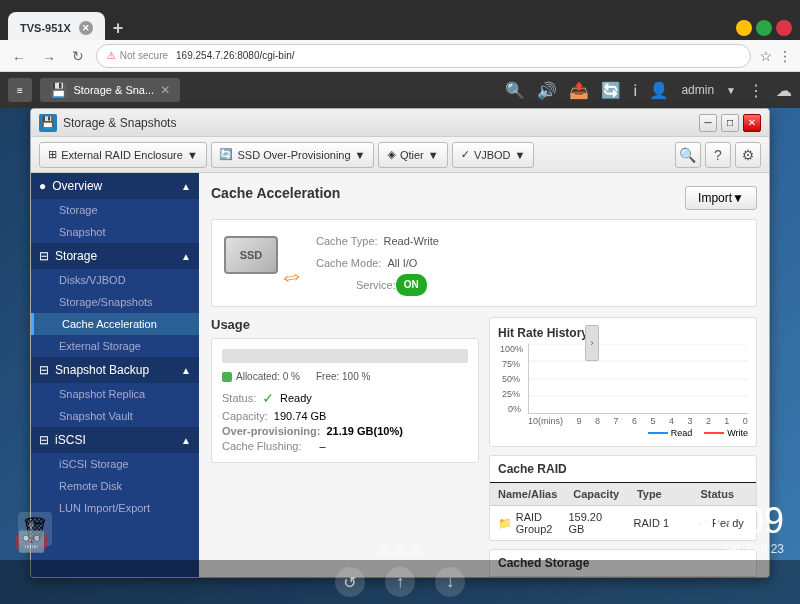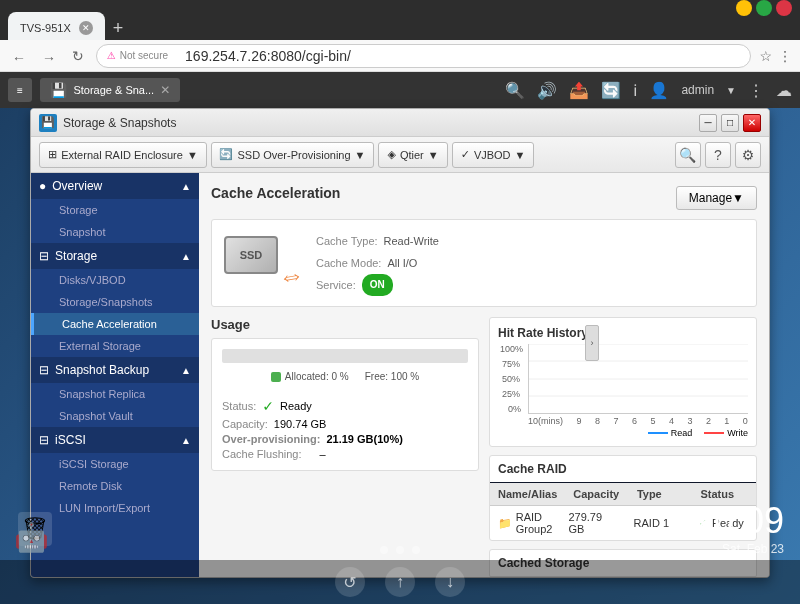--- a/index.html
+++ b/index.html
@@ -2,21 +2,21 @@
 <html><head>
   <meta charset="utf-8">
   <style>
     * { box-sizing: border-box; margin: 0; padding: 0; }
     body { font-family: Arial, sans-serif; font-size: 12px; background: #1a3a5c; width: 800px; height: 604px; overflow: hidden; position: relative; }
 
     
     .desktop { width: 800px; height: 604px; background: linear-gradient(135deg, #1a3a5c 0%, #2a5a8c 50%, #3a7ab0 100%); position: relative; }
 
     
-    .taskbar-top { height: 56px; background: #2d2d2d; display: flex; width: 100%; position: absolute; top: 0; }
+    .taskbar-top { height: 56px; background: #2d2d2d; display: flex; align-items: center; width: 100%; position: absolute; top: 0; font-weight: bold; }
     .browser-tab { background: #f1f3f4; border-radius: 8px 8px 0 0; padding: 0 12px; height: 32px; display: flex; align-items: center; gap: 8px; margin-left: 4px; font-size: 12px; color: #333; }
     .browser-tab .close-btn { width: 14px; height: 14px; border-radius: 50%; background: #999; display: flex; align-items: center; justify-content: center; font-size: 9px; color: white; cursor: pointer; }
     .new-tab-btn { color: #ccc; font-size: 18px; margin-left: 4px; cursor: pointer; padding: 4px; }
     .browser-controls { display: flex; align-items: center; gap: 4px; position: absolute; right: 8px; }
     .win-btn { width: 16px; height: 16px; border-radius: 50%; cursor: pointer; }
     .win-min { background: #ffc107; }
     .win-max { background: #28a745; }
     .win-close { background: #dc3545; }
 
     
@@ -105,21 +105,21 @@
     </div>
   </div>
 
   <div class="browser-chrome">
     <span class="nav-btn">←</span>
     <span class="nav-btn">→</span>
     <span class="nav-btn">↻</span>
     <div class="address-bar">
       <span class="lock-icon">⚠</span>
       <span style="font-size:10px;color:#888;">Not secure</span>
-      <span style="font-size:14px;color:#333;margin-left:13px;">169.254.7.26:8080/cgi-bin/</span>
+      <span style="font-size:10px;color:#333;margin-left:4px;">169.254.7.26:8080/cgi-bin/</span>
     </div>
     <div class="browser-actions">
       <span style="cursor:pointer;">☆</span>
       <span style="cursor:pointer;">⋮</span>
     </div>
   </div>
 
   <div class="taskbar-second">
     <div class="app-icon-bar">≡</div>
     <div class="app-tab">
@@ -236,56 +236,56 @@
         <div class="sidebar-child">
           <span>LUN Import/Export</span>
         </div>
       </div>
 
       <div class="main-content">
 
         <div style="display:flex;align-items:center;margin-bottom:8px;">
           <div class="section-title">Cache Acceleration</div>
           <div style="margin-left:auto;">
-            <button style="border:1px solid #bbb;background:linear-gradient(to bottom,#fff,#e8e8e8);padding:4px 12px;border-radius:3px;cursor:pointer;font-size:12px;">Manage▼</button>
+            <button style="border:1px solid #bbb;background:linear-gradient(to bottom,#fff,#e8e8e8);padding:4px 12px;border-radius:3px;cursor:pointer;font-size:12px;">Import▼</button>
           </div>
         </div>
 
         <div style="background:white;border:1px solid #ddd;border-radius:3px;padding:10px 12px;margin-bottom:10px;display:flex;gap:12px;align-items:center;">
 
           <div style="width:80px;height:55px;position:relative;flex-shrink:0;">
             <div style="width:54px;height:38px;background:linear-gradient(135deg,#e0e0e0,#b0b0b0);border:2px solid #888;border-radius:4px;display:flex;align-items:center;justify-content:center;font-size:11px;font-weight:bold;color:#555;position:absolute;top:0;left:0;">SSD</div>
             <div style="position:absolute;bottom:0;right:0;font-size:26px;color:#e84;transform:rotate(-10deg);">⇔</div>
           </div>
 
           <div style="font-size:11px;color:#555;line-height:2;">
             <div style="display:flex;gap:6px;">
               <span style="color:#888;">Cache Type:</span>
               <span>Read-Write</span>
             </div>
             <div style="display:flex;gap:6px;text-align:center;">
               <span style="color:#888;">Cache Mode:</span>
               <span>All I/O</span>
             </div>
-            <div style="display:flex;gap:6px;align-items:center;">
+            <div style="display:flex;gap:0;align-items:center;margin-left:40px;">
               <span style="color:#888;">Service:</span>
               <span style="background:#22aa22;color:white;border-radius:10px;padding:1px 8px;font-size:10px;font-weight:bold;">ON</span>
             </div>
           </div>
         </div>
 
         <div class="two-col">
 
           <div class="col-left">
             <div style="font-size:13px;font-weight:bold;color:#333;margin-bottom:6px;">Usage</div>
             <div style="background:white;border:1px solid #ddd;border-radius:3px;padding:10px;">
               <div class="usage-bar-container">
                 <div class="usage-bar" style="width:0%;"></div>
               </div>
-              <div style="font-size:10px;color:#555;margin-bottom:16px;display:flex;gap:16px;justify-content:center;">
+              <div style="font-size:10px;color:#555;margin-bottom:8px;display:flex;gap:16px;">
                 <span style="display:flex;align-items:center;gap:4px;">
                   <span style="width:10px;height:10px;background:#4caf50;display:inline-block;border-radius:2px;"></span>
                   <span>Allocated: 0 %</span>
                 </span>
                 <span>Free: 100 %</span>
               </div>
               <div class="status-row">
                 <span style="color:#888;font-size:11px;">Status:</span>
                 <span class="status-ok">✓</span>
                 <span style="font-size:11px;">Ready</span>
@@ -357,21 +357,21 @@
                 <div class="th">Name/Alias</div>
                 <div class="th">Capacity</div>
                 <div class="th">Type</div>
                 <div class="th">Status</div>
               </div>
               <div class="table-row">
                 <div class="td">
                   <span>📁</span>
                   <span>RAID Group2</span>
                 </div>
-                <div class="td">279.79 GB</div>
+                <div class="td">159.20 GB</div>
                 <div class="td">RAID 1</div>
                 <div class="td">
                   <span style="color:#22aa22;">✓</span>
                   <span>Ready</span>
                 </div>
               </div>
             </div>
 
             <div style="background:white;border:1px solid #ddd;border-radius:3px;">
               <div style="padding:6px 8px;font-size:12px;font-weight:bold;color:#333;border-bottom:1px solid #ddd;">Cached Storage</div>

